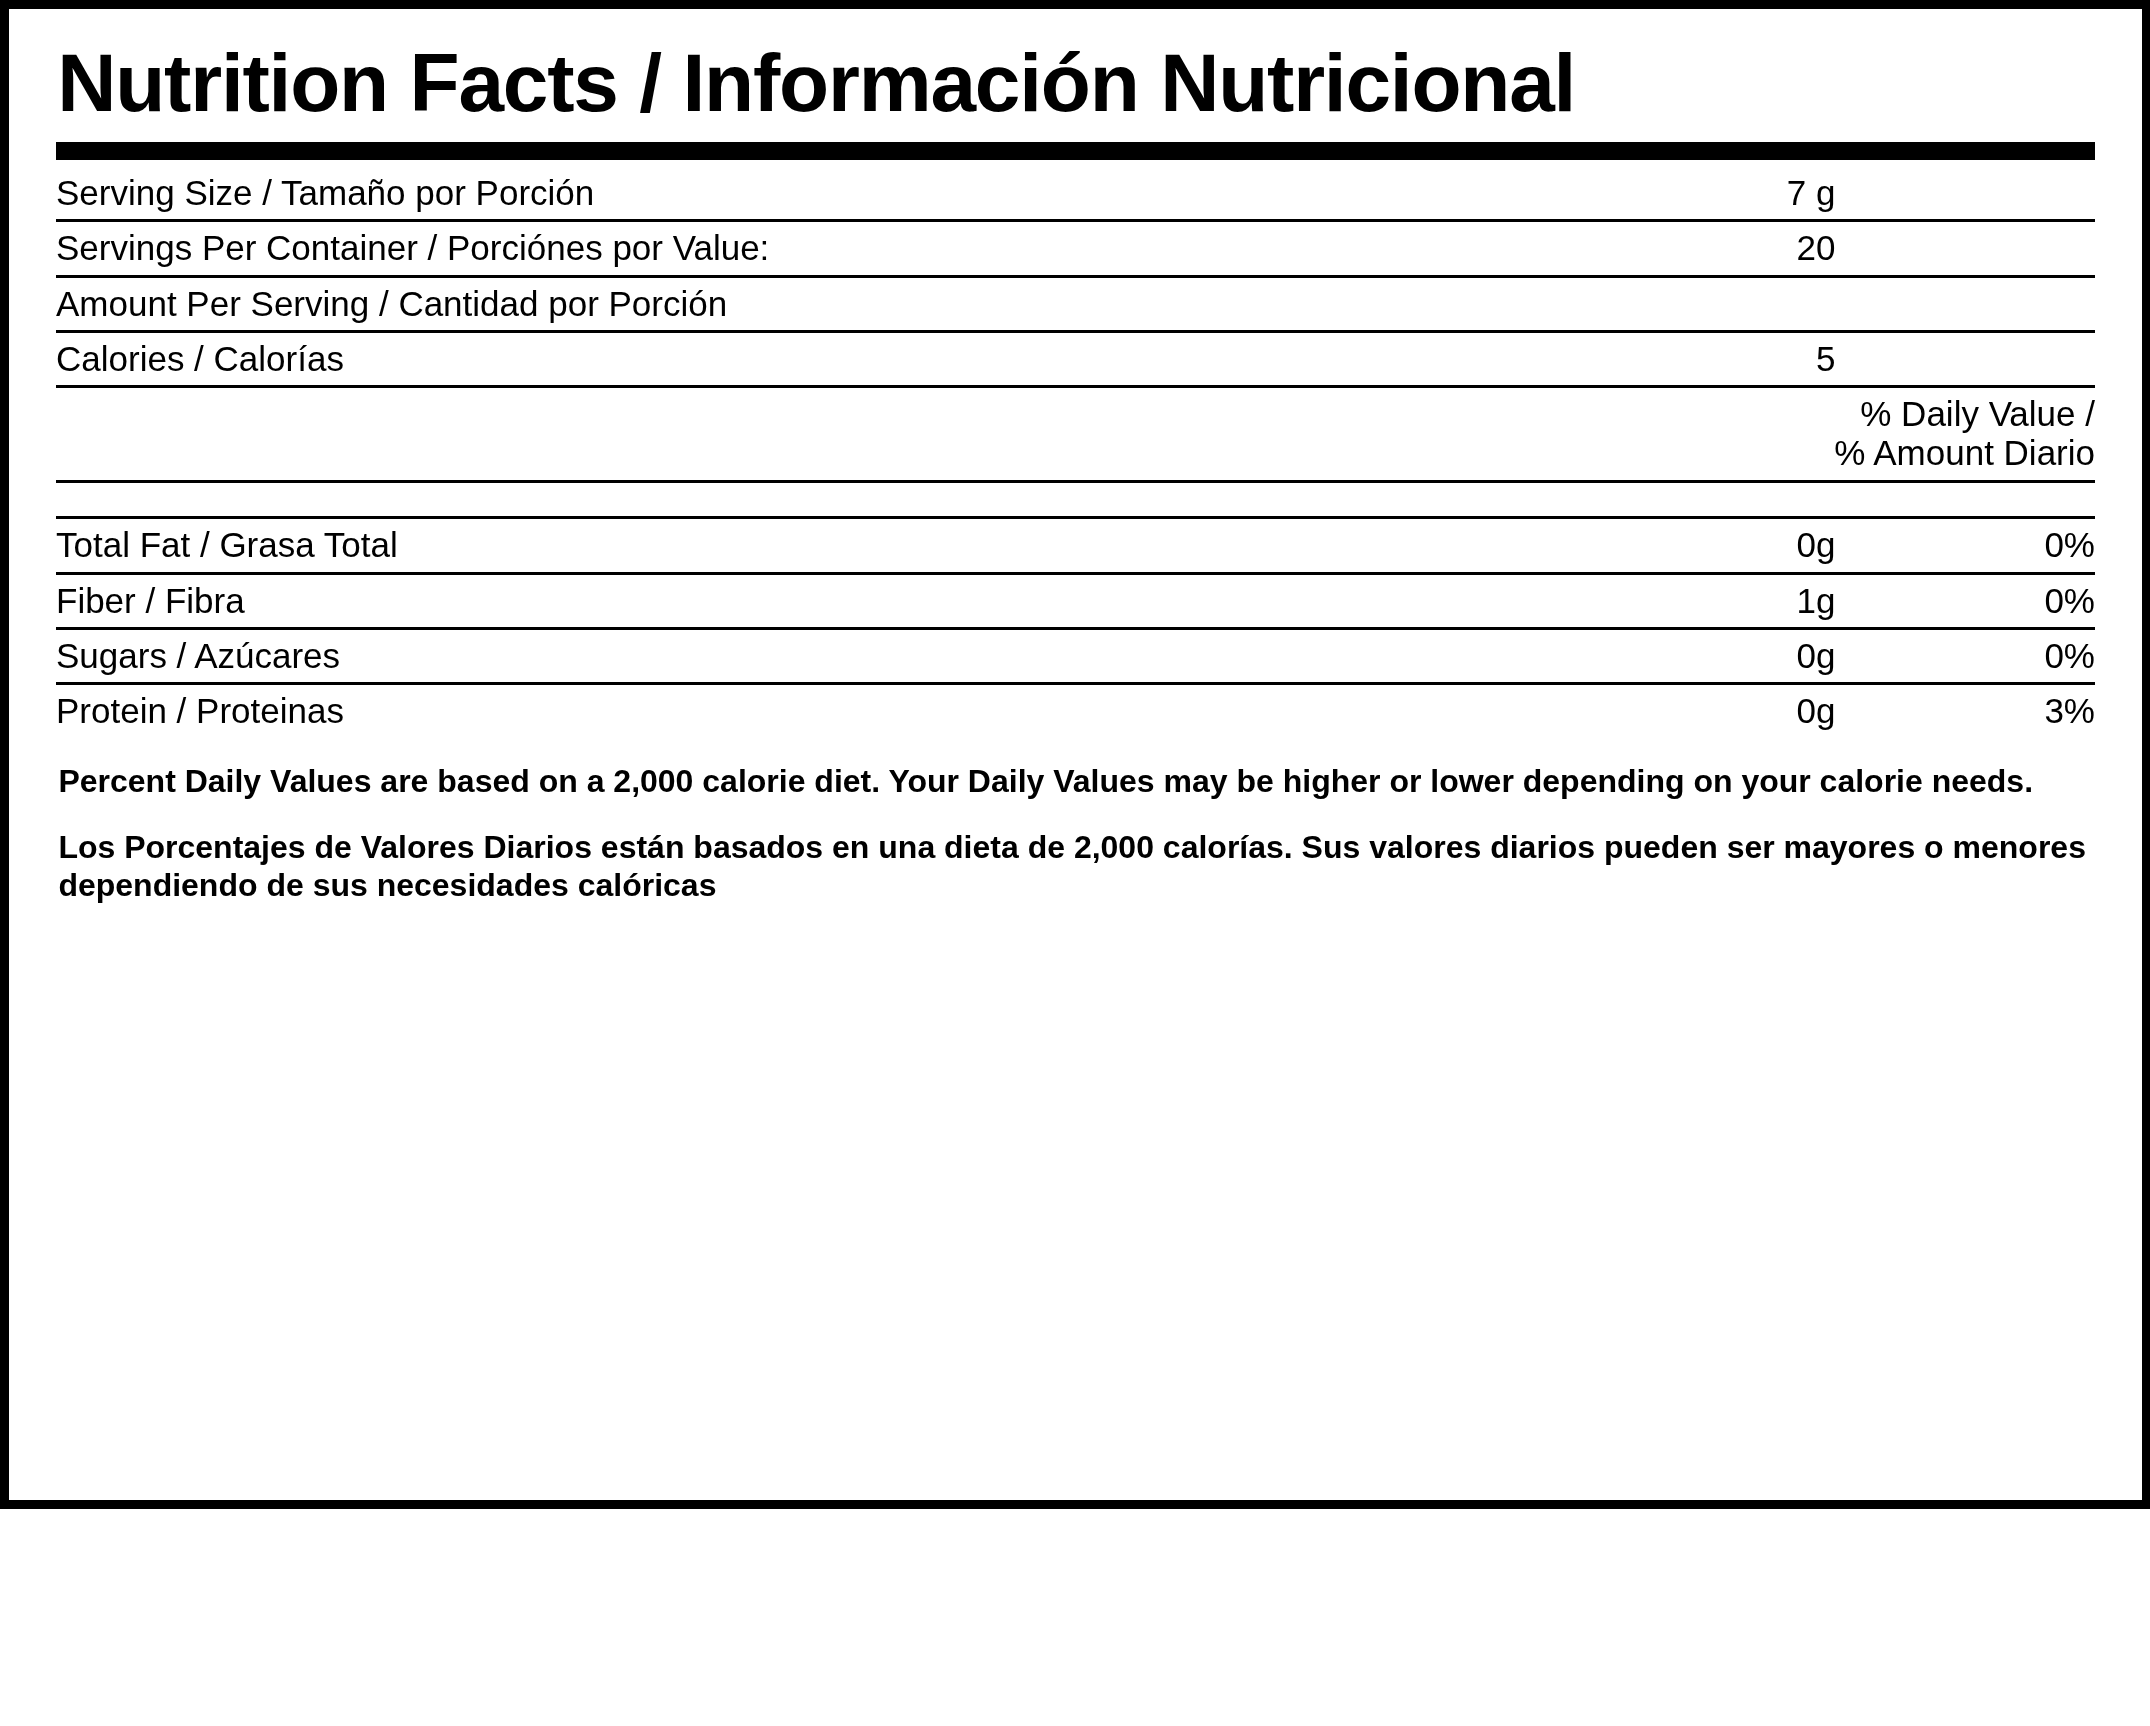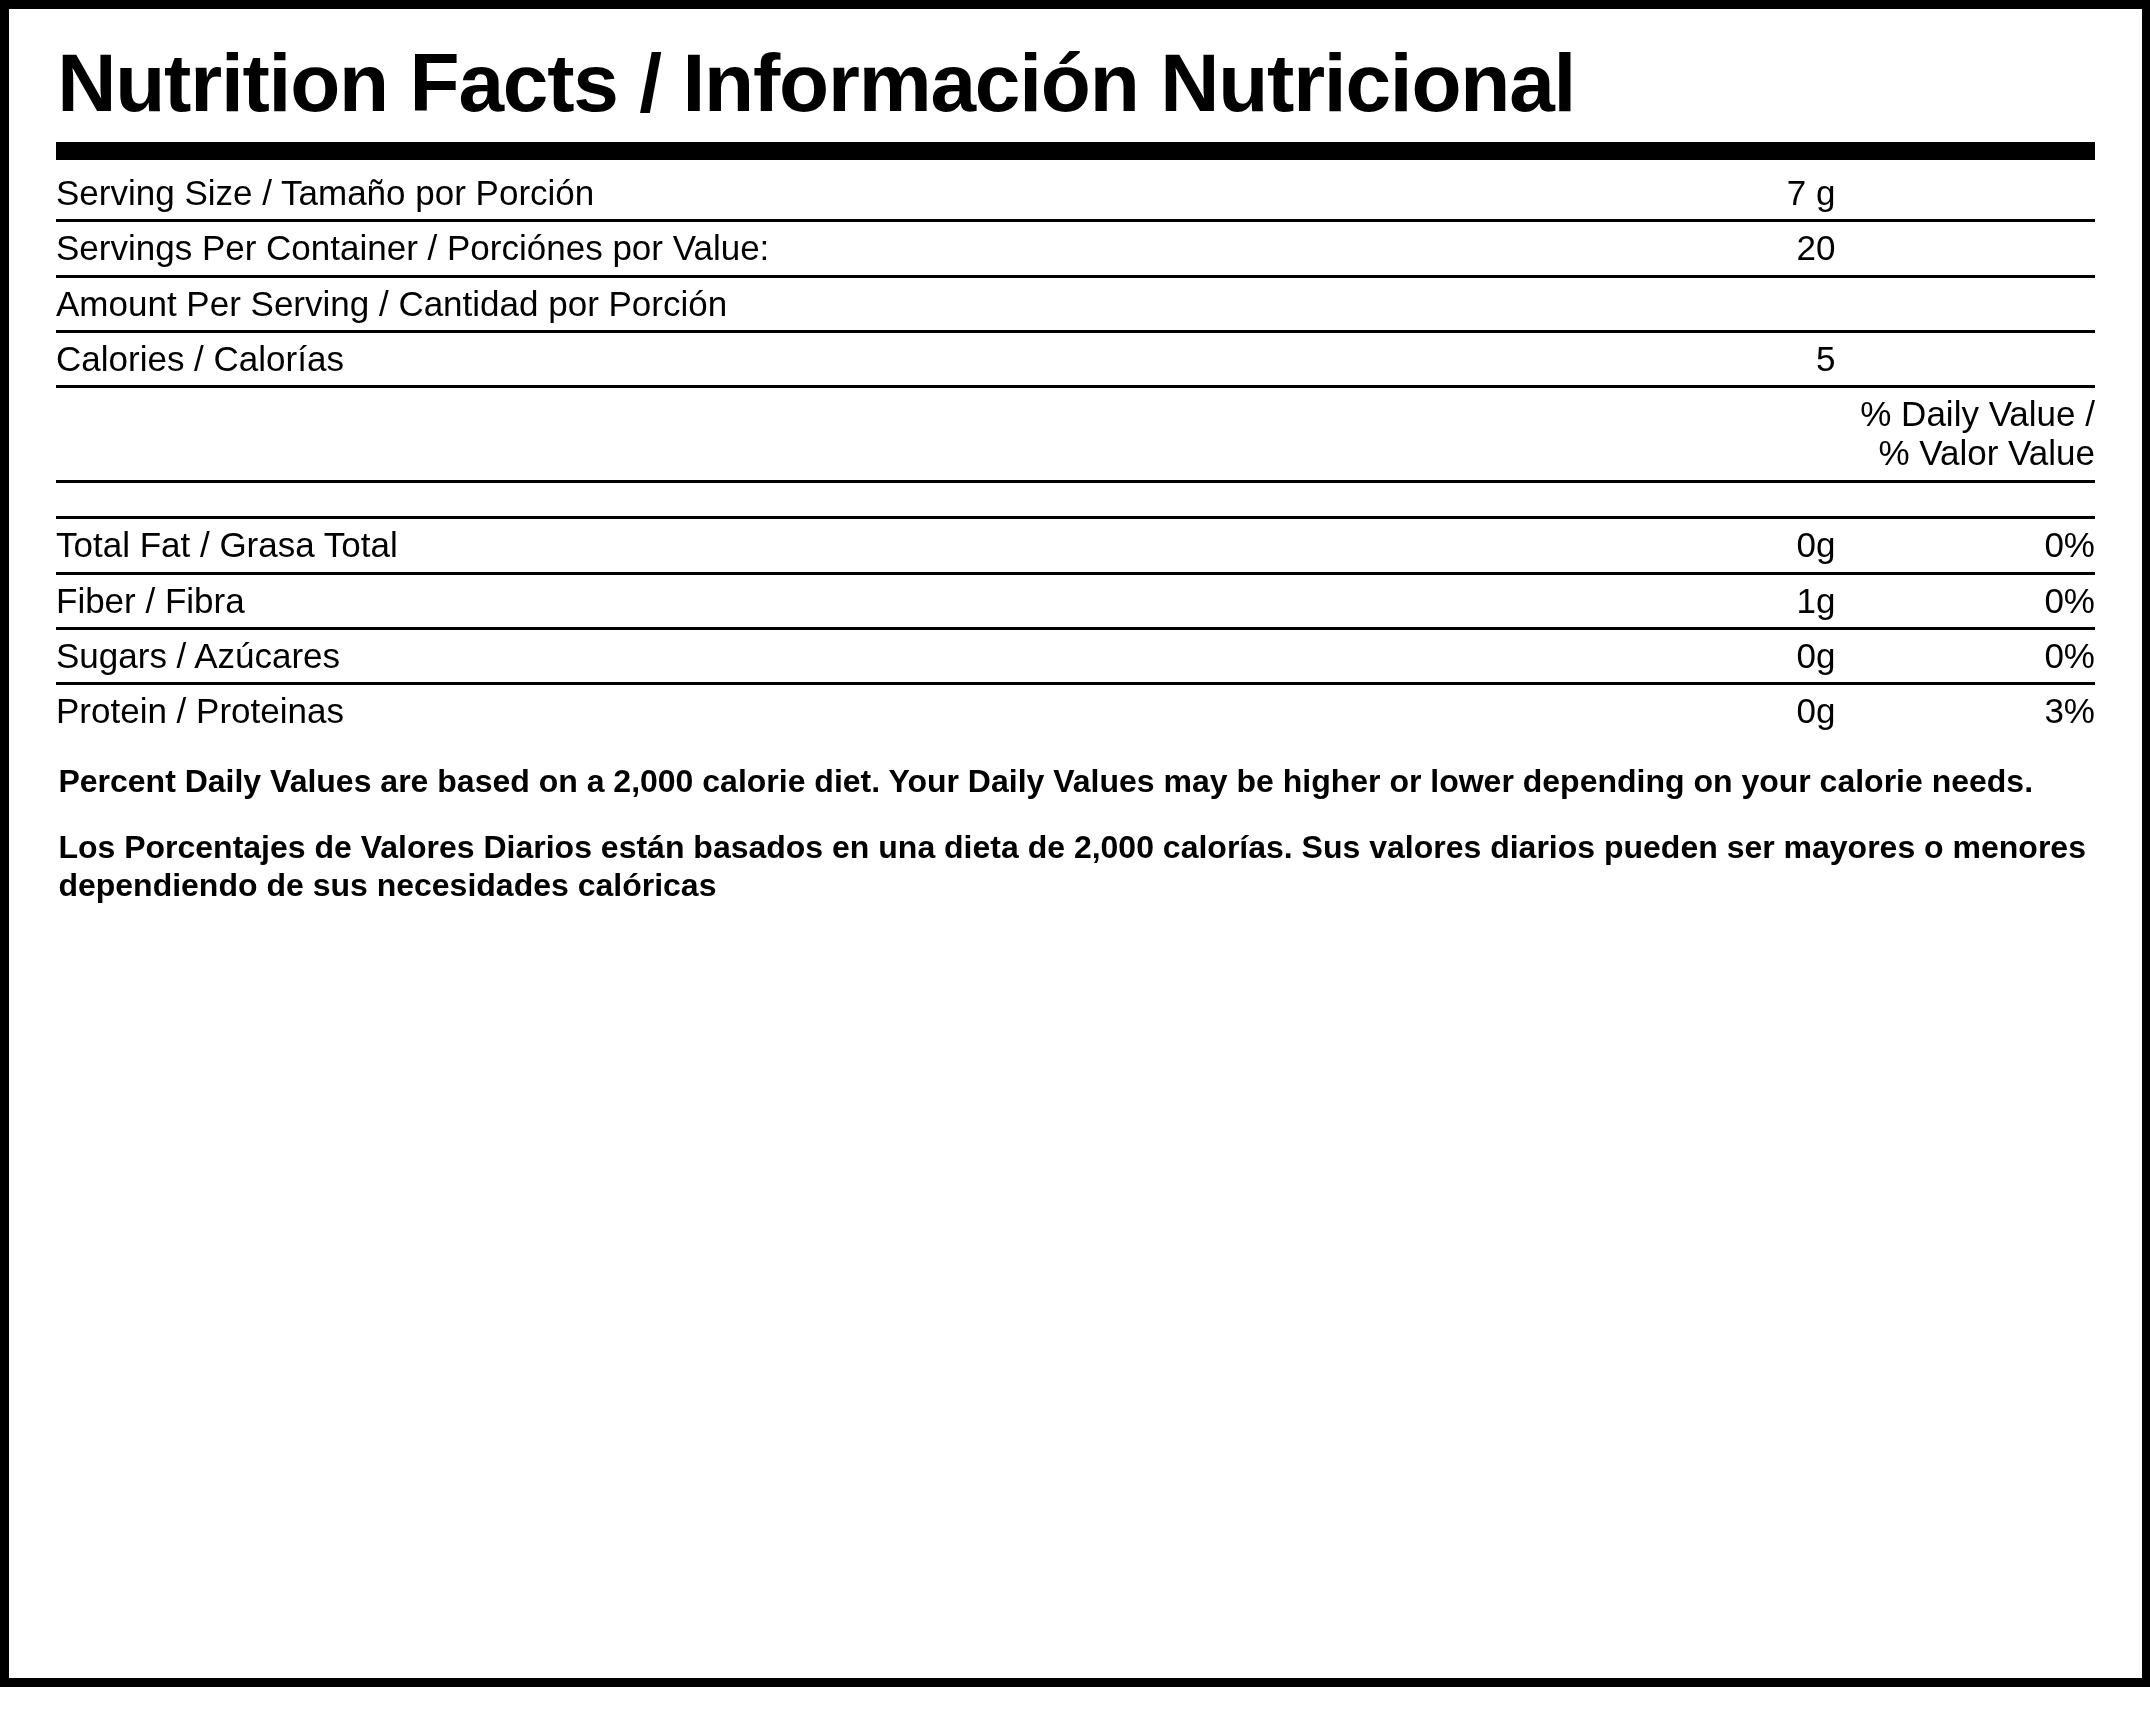--- a/index.html
+++ b/index.html
@@ -11,21 +11,21 @@
     width: 2151px;
     height: 1727px;
     font-family: "Liberation Sans", sans-serif;
     color: #000000;
     -webkit-font-smoothing: antialiased;
   }
 
   .label-frame {
     box-sizing: border-box;
     width: 2151px;
-    height: 1687px;
+    height: 1509px;
     border: 9.6px solid #000000;
     padding: 31px 47px 24px 47px;
     background: #ffffff;
   }
 
   .title {
     font-size: 82px;
     font-weight: bold;
     letter-spacing: -1.2px;
     line-height: 1.05;
@@ -127,21 +127,21 @@
       <tr>
         <td class="name">Calories / Calorías</td>
         <td class="amt">5</td>
         <td class="dv"></td>
       </tr>
 
       <tr class="dv-header-row">
         <td></td>
         <td class="dv-header" colspan="2">
           <div>% Daily Value /</div>
-          <div>% Valor Value</div>
+          <div>% Amount Diario</div>
         </td>
       </tr>
       <tr class="spacer-row">
         <td></td>
           <td></td>
           <td></td>
       </tr>
 
       <tr>
         <td class="name">Total Fat / Grasa Total</td>

